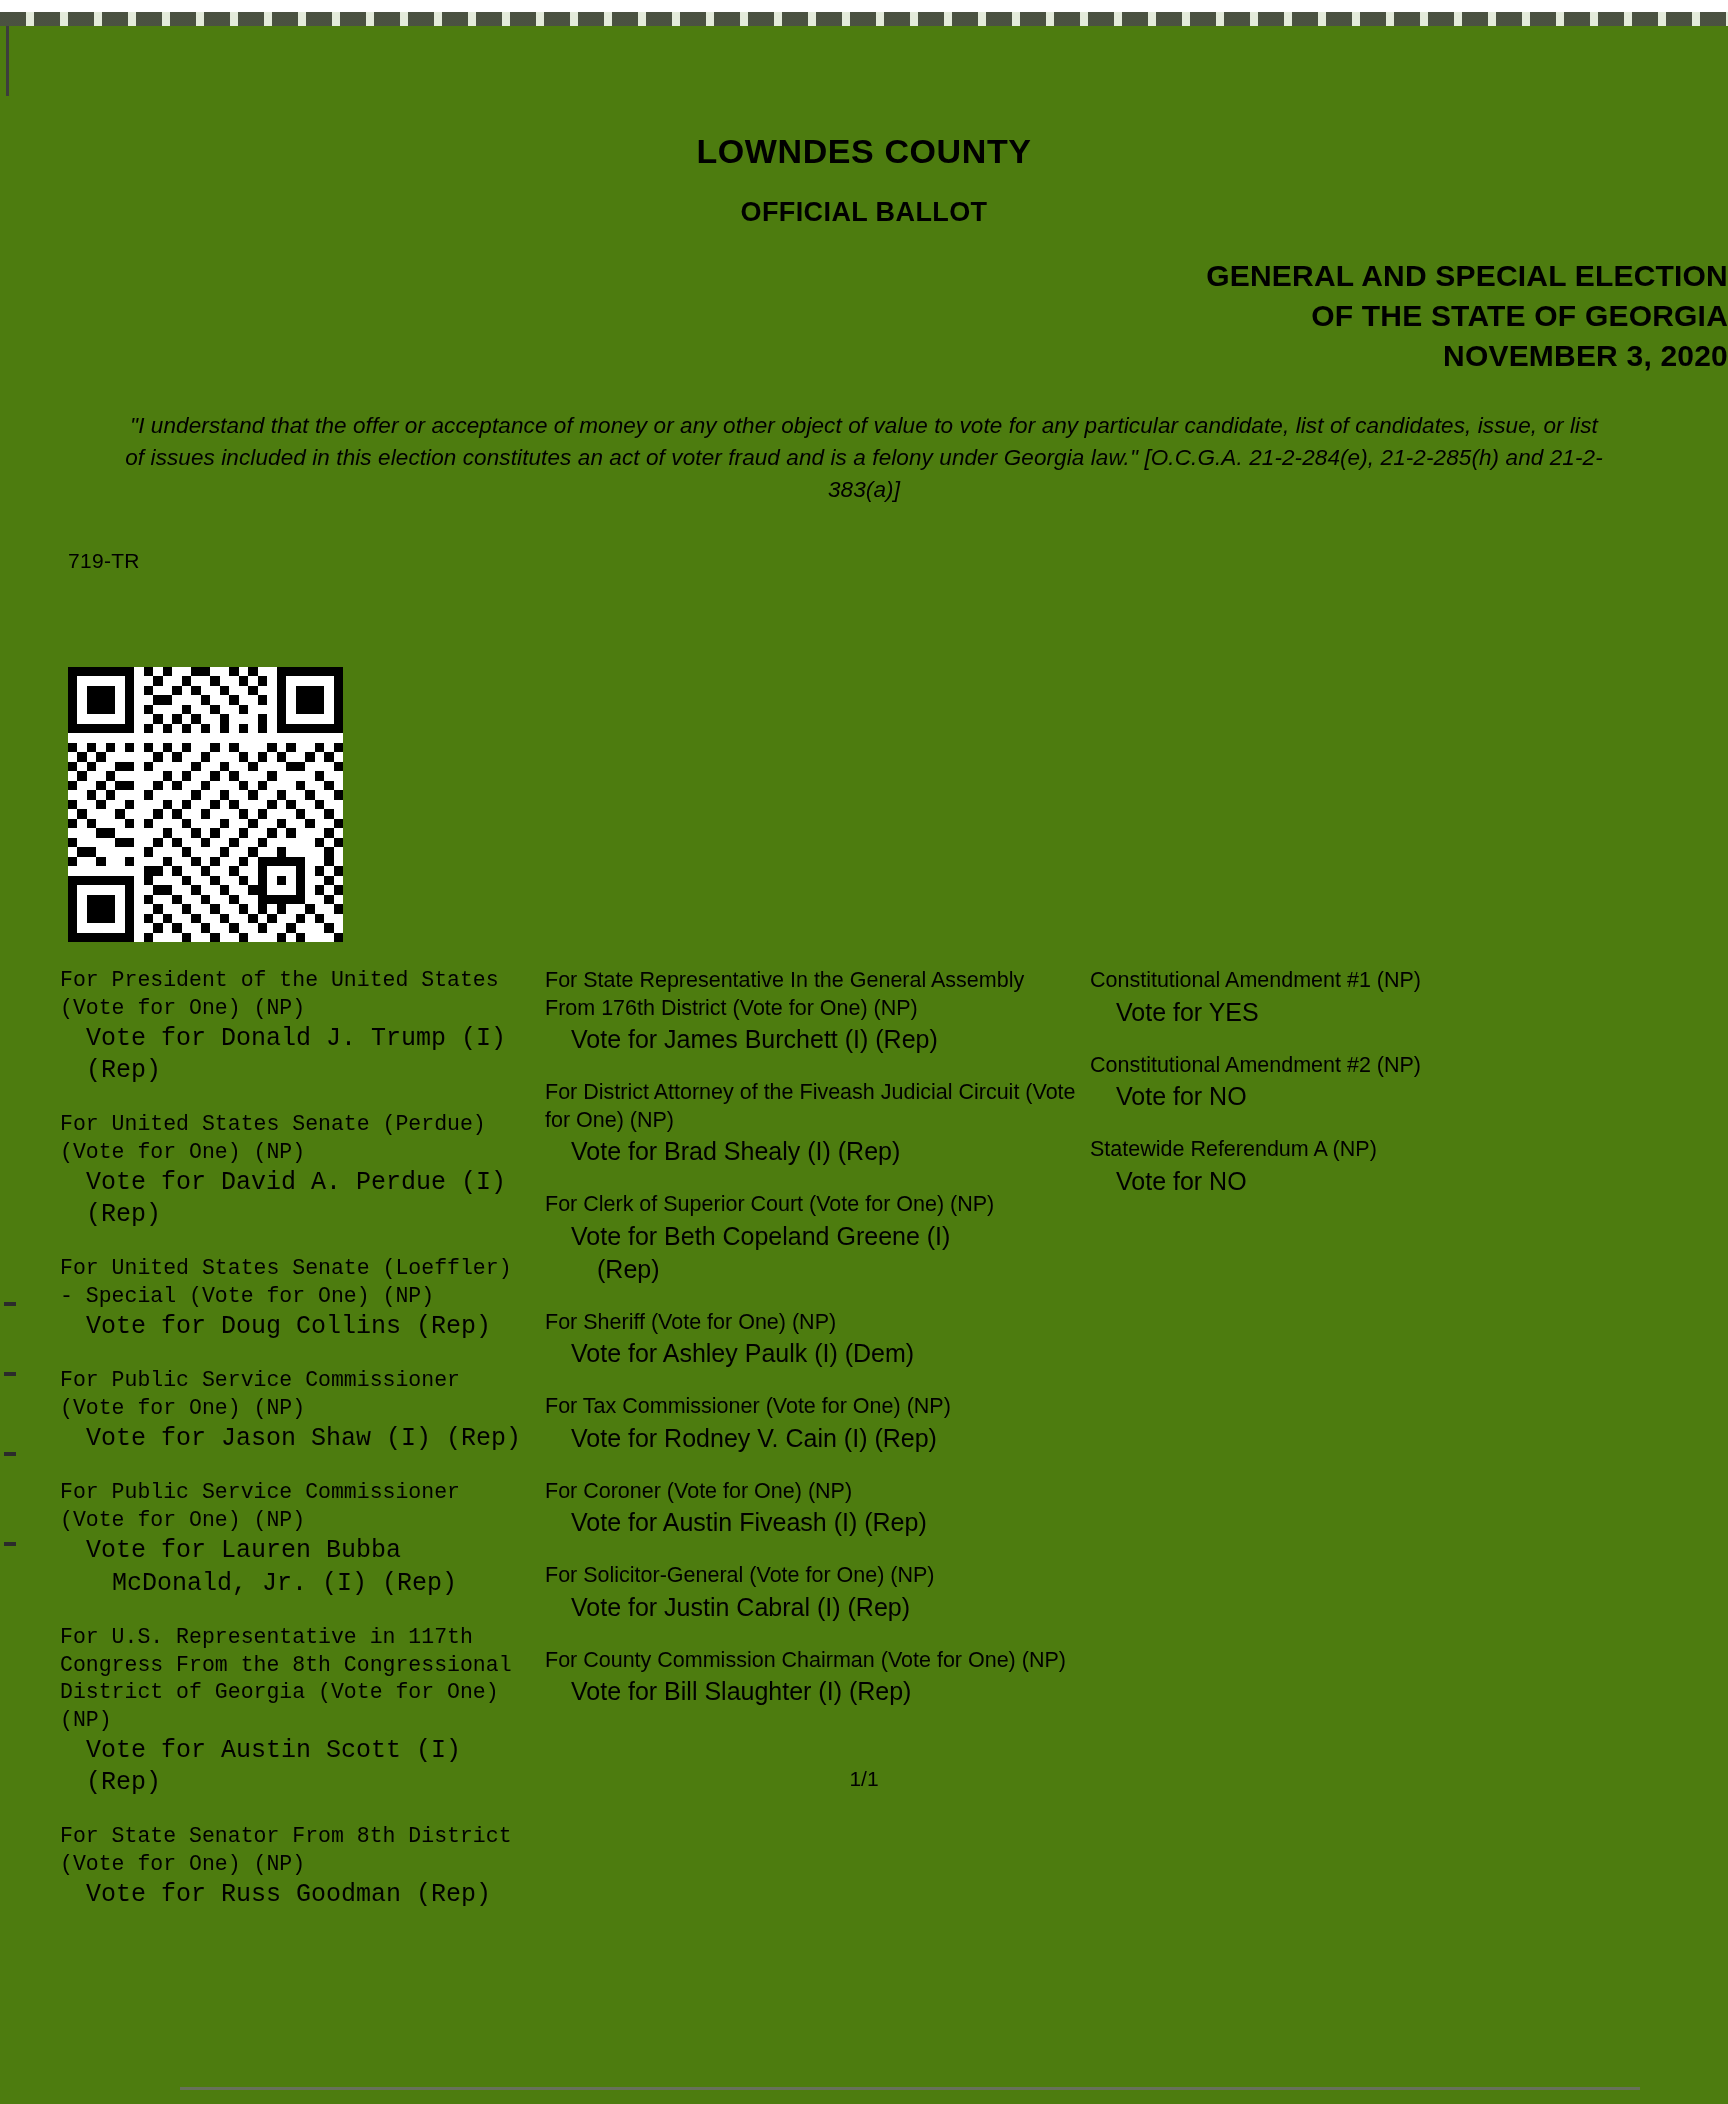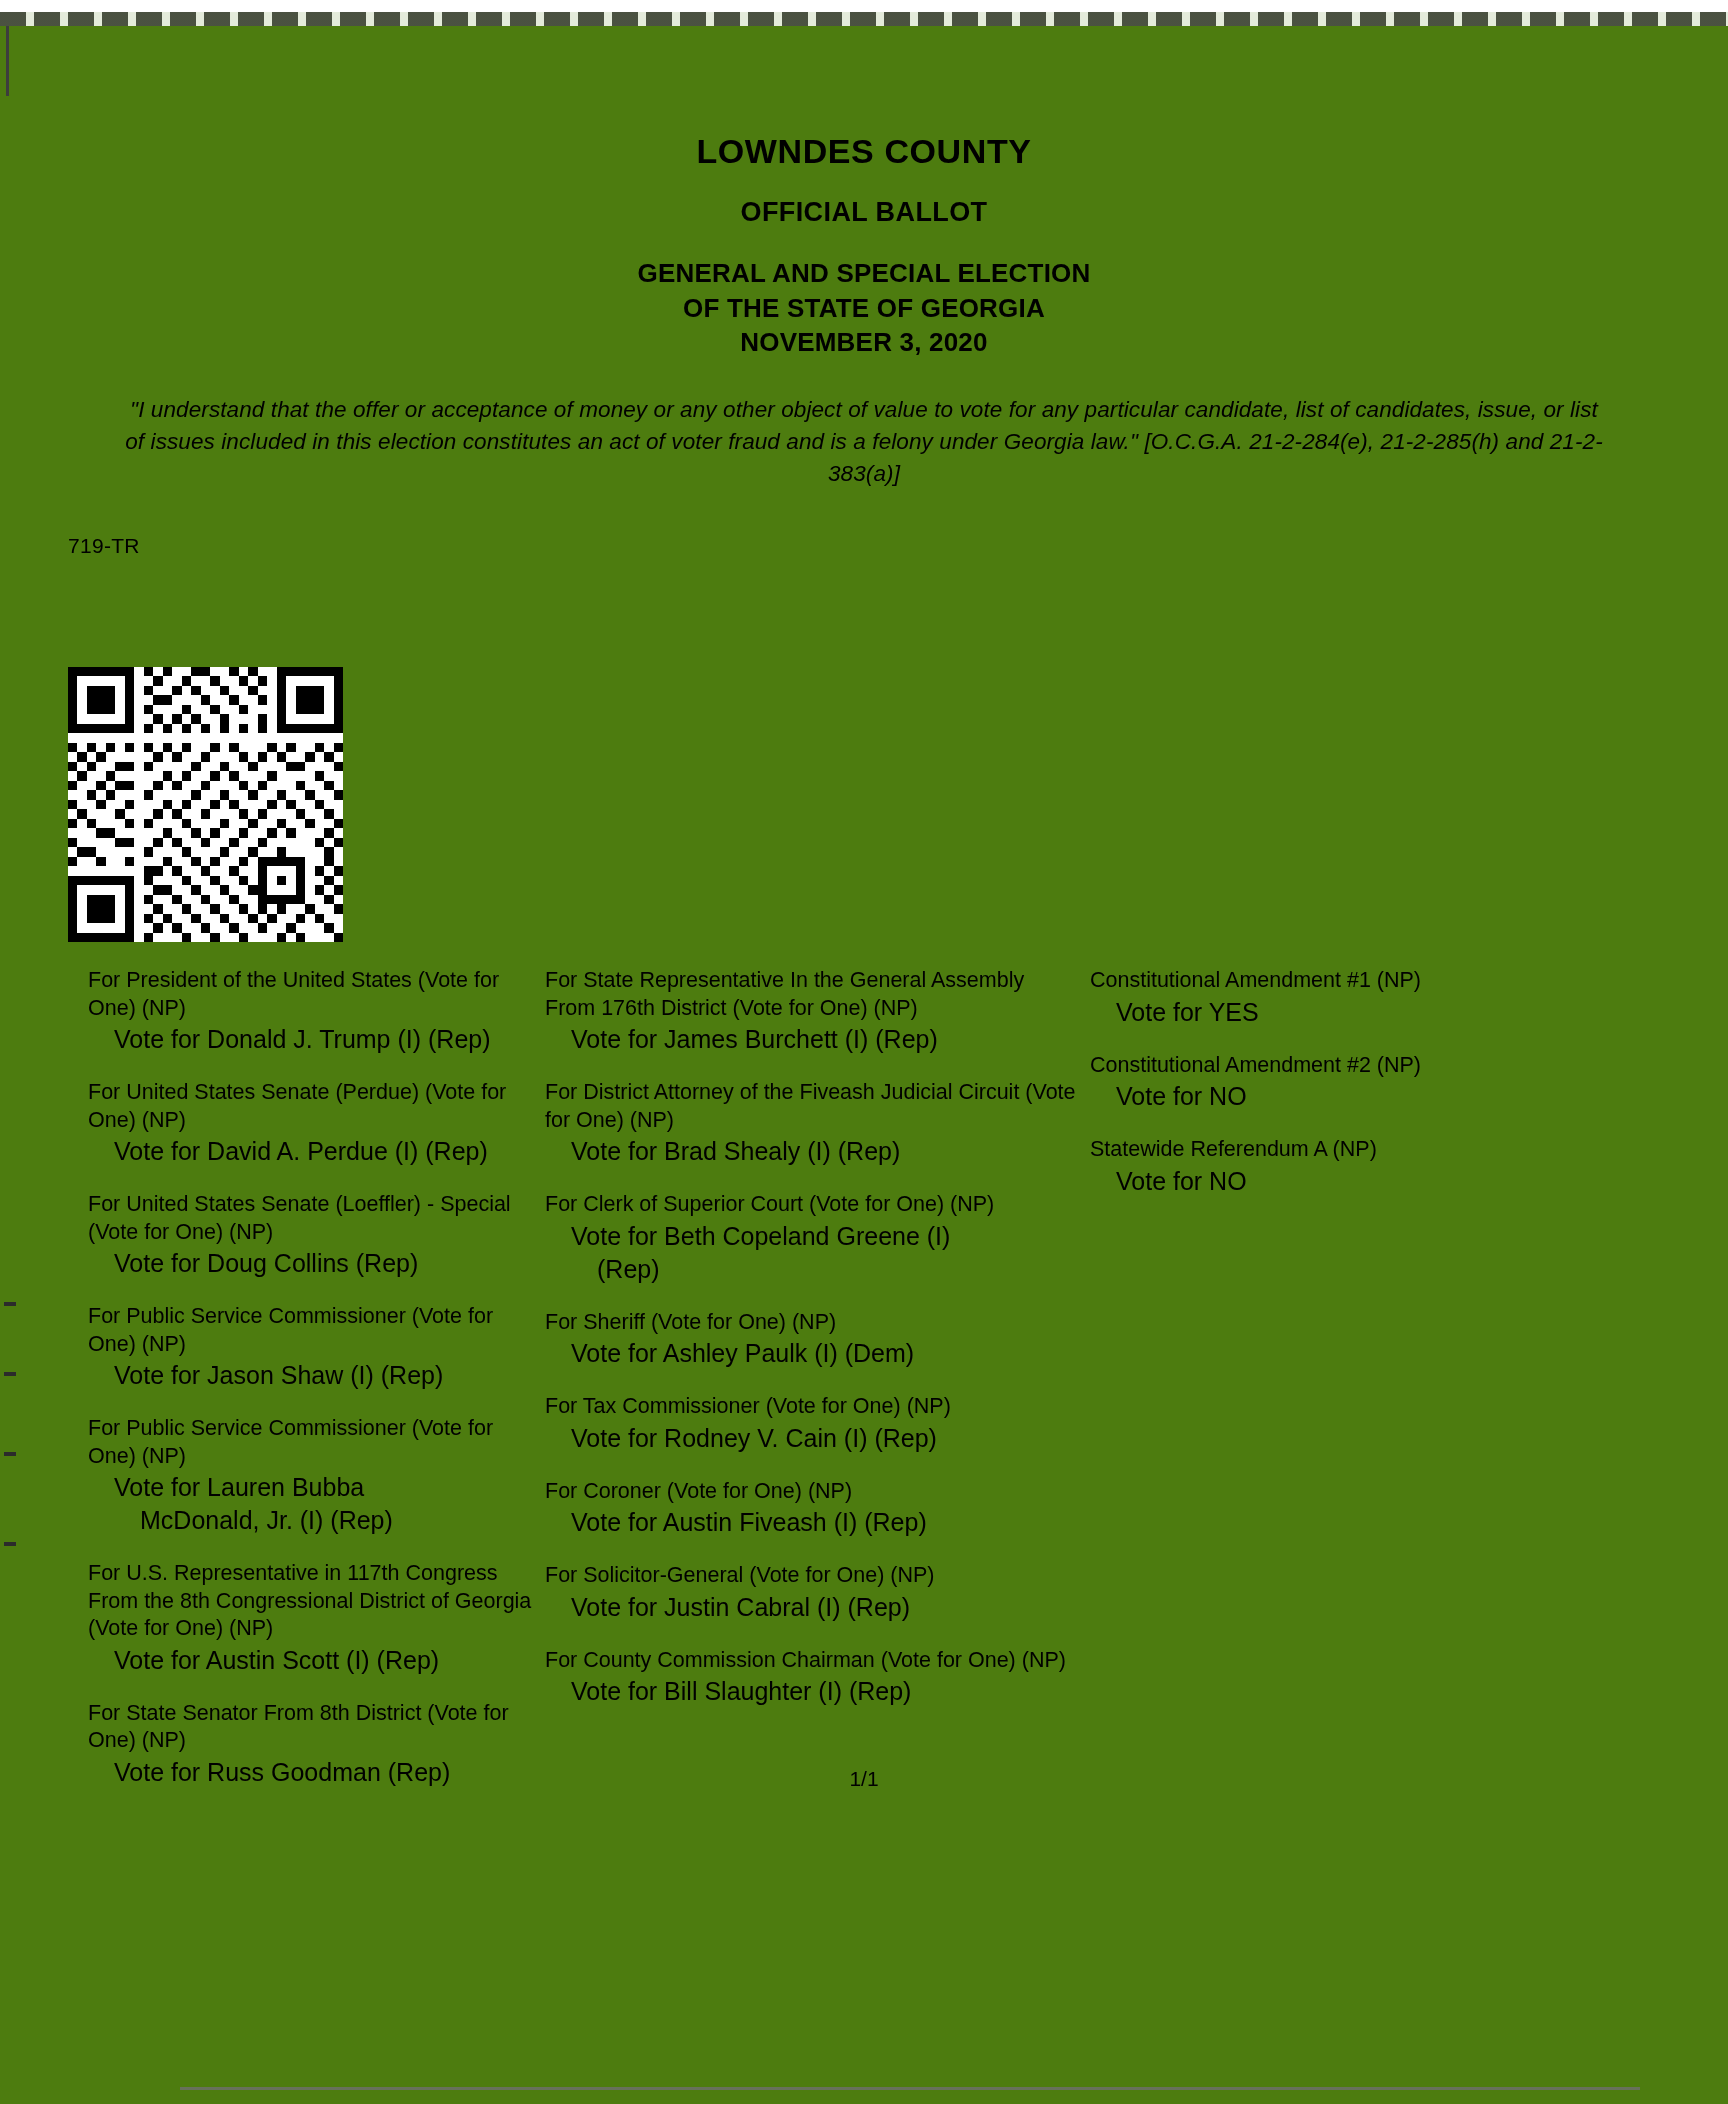--- a/index.html
+++ b/index.html
@@ -62,23 +62,24 @@
     font-size: 34px;
     letter-spacing: .6px;
   }
   .hdr-official {
     margin-top: 26px;
     font-size: 27px;
     letter-spacing: .4px;
   }
   .hdr-election {
     margin-top: 28px;
-    font-size: 26px;
+    font-size: 30px;
     line-height: 1.33;
     letter-spacing: .2px;
+    text-align: right;
   }
 
   .oath {
     margin: 34px auto 0 auto;
     width: 1490px;
     text-align: center;
     font-style: italic;
     font-size: 22.5px;
     line-height: 1.42;
     letter-spacing: .1px;
@@ -106,21 +107,21 @@
     position: absolute;
     left: 0;
     top: 955px;
     width: 1728px;
     display: flex;
     align-items: flex-start;
   }
   .col {
     box-sizing: border-box;
   }
-  .col1 { width: 545px; padding-left: 88px; padding-right: 12px; }
+  .col1 { width: 545px; padding-left: 60px; padding-right: 12px; font-family: Liberation Mono, monospace; }
   .col2 { width: 545px; padding-left: 0px; padding-right: 12px; }
   .col3 { width: 560px; padding-left: 0px; padding-right: 20px; }
 
   .contest {
     margin-bottom: 24px;
   }
   .contest-title {
     font-size: 21.5px;
     line-height: 1.28;
     letter-spacing: 0px;

